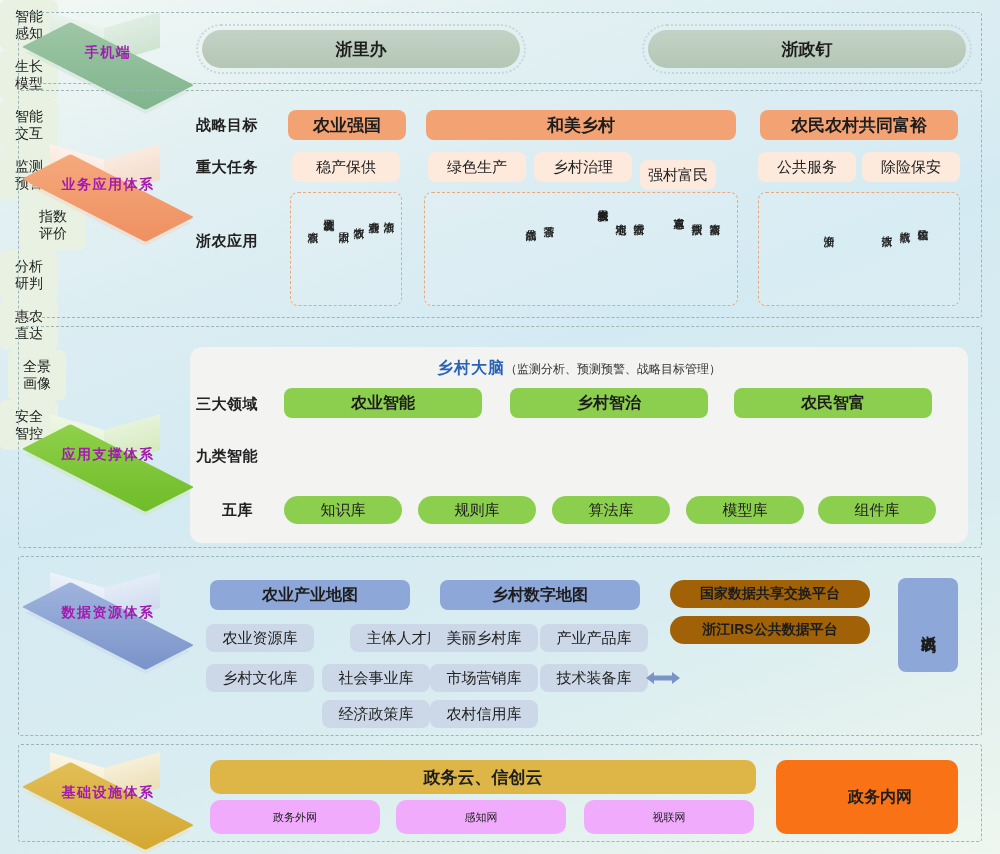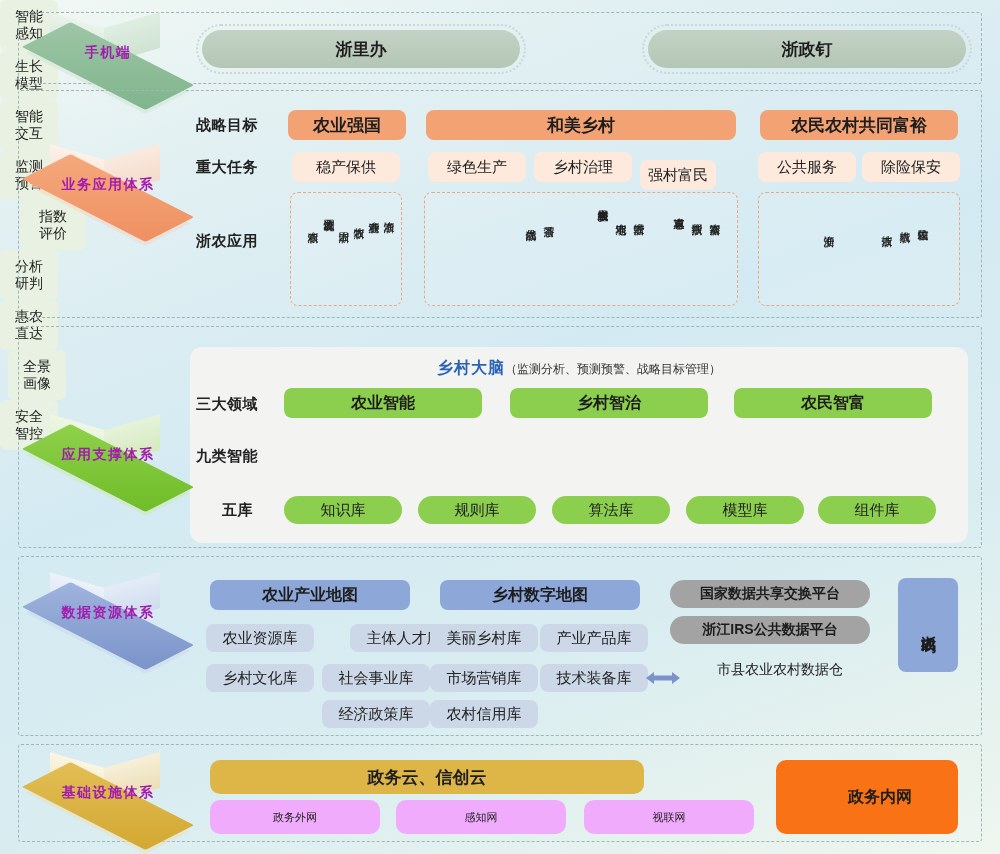--- a/index.html
+++ b/index.html
@@ -194,21 +194,21 @@
     font-size: 15px; color: #1d1d1d;
   }
 
   
   .dmap {
     background: #8ca7d8;
     border-radius: 8px;
     font-size: 16px; font-weight: bold; color: #1d1d1d;
   }
   .dplat {
-    background: #a3a3a3;
+    background: #a16207;
     border-radius: 999px;
     font-size: 14px; font-weight: bold; color: #1d1d1d;
   }
   .dlib {
     background: #ccd8e8;
     border-radius: 8px;
     font-size: 15px; color: #222;
   }
   #zncode {
     position: absolute;
@@ -425,32 +425,31 @@
 <div class="box dlib" style="left:430px; top:664px; width:108px; height:28px;">市场营销库</div>
 <div class="box dlib" style="left:540px; top:664px; width:108px; height:28px;">技术装备库</div>
 
 <div class="box dlib" style="left:322px; top:700px; width:108px; height:28px;">经济政策库</div>
 <div class="box dlib" style="left:430px; top:700px; width:108px; height:28px;">农村信用库</div>
 
 <svg id="geo-arrow" viewBox="0 0 34 16">
   <path d="M0 8 L8 2 L8 5.5 L26 5.5 L26 2 L34 8 L26 14 L26 10.5 L8 10.5 L8 14 Z" fill="currentColor"></path>
 </svg>
 <div id="geo-note">
-  <div>市县农业农村数据仓</div>
 </div>
 
 <div class="section" id="sec-infra"></div>
 
 <div class="badge bd-gold" style="left:34px; top:758px;">
   <div class="iso">
     <div class="wall-l"></div>
     <div class="wall-r"></div>
     <div class="plate-shadow"></div>
     <div class="plate"></div>
   </div>
   <div class="blabel">基础设施体系</div>
 </div>
 
-<div class="box cloud" style="left:210px; top:760px; width:434px; height:34px;">政务云、信创云</div>
+<div class="box cloud" style="left:210px; top:760px; width:546px; height:34px;">政务云、信创云</div>
 <div class="box net" style="left:210px; top:800px; width:170px; height:34px;">政务外网</div>
 <div class="box net" style="left:396px; top:800px; width:170px; height:34px;">感知网</div>
 <div class="box net" style="left:584px; top:800px; width:170px; height:34px;">视联网</div>
 <div class="box" id="intranet" style="left:776px; top:760px; width:182px; height:74px;">政务内网</div>
 
 </body></html>

